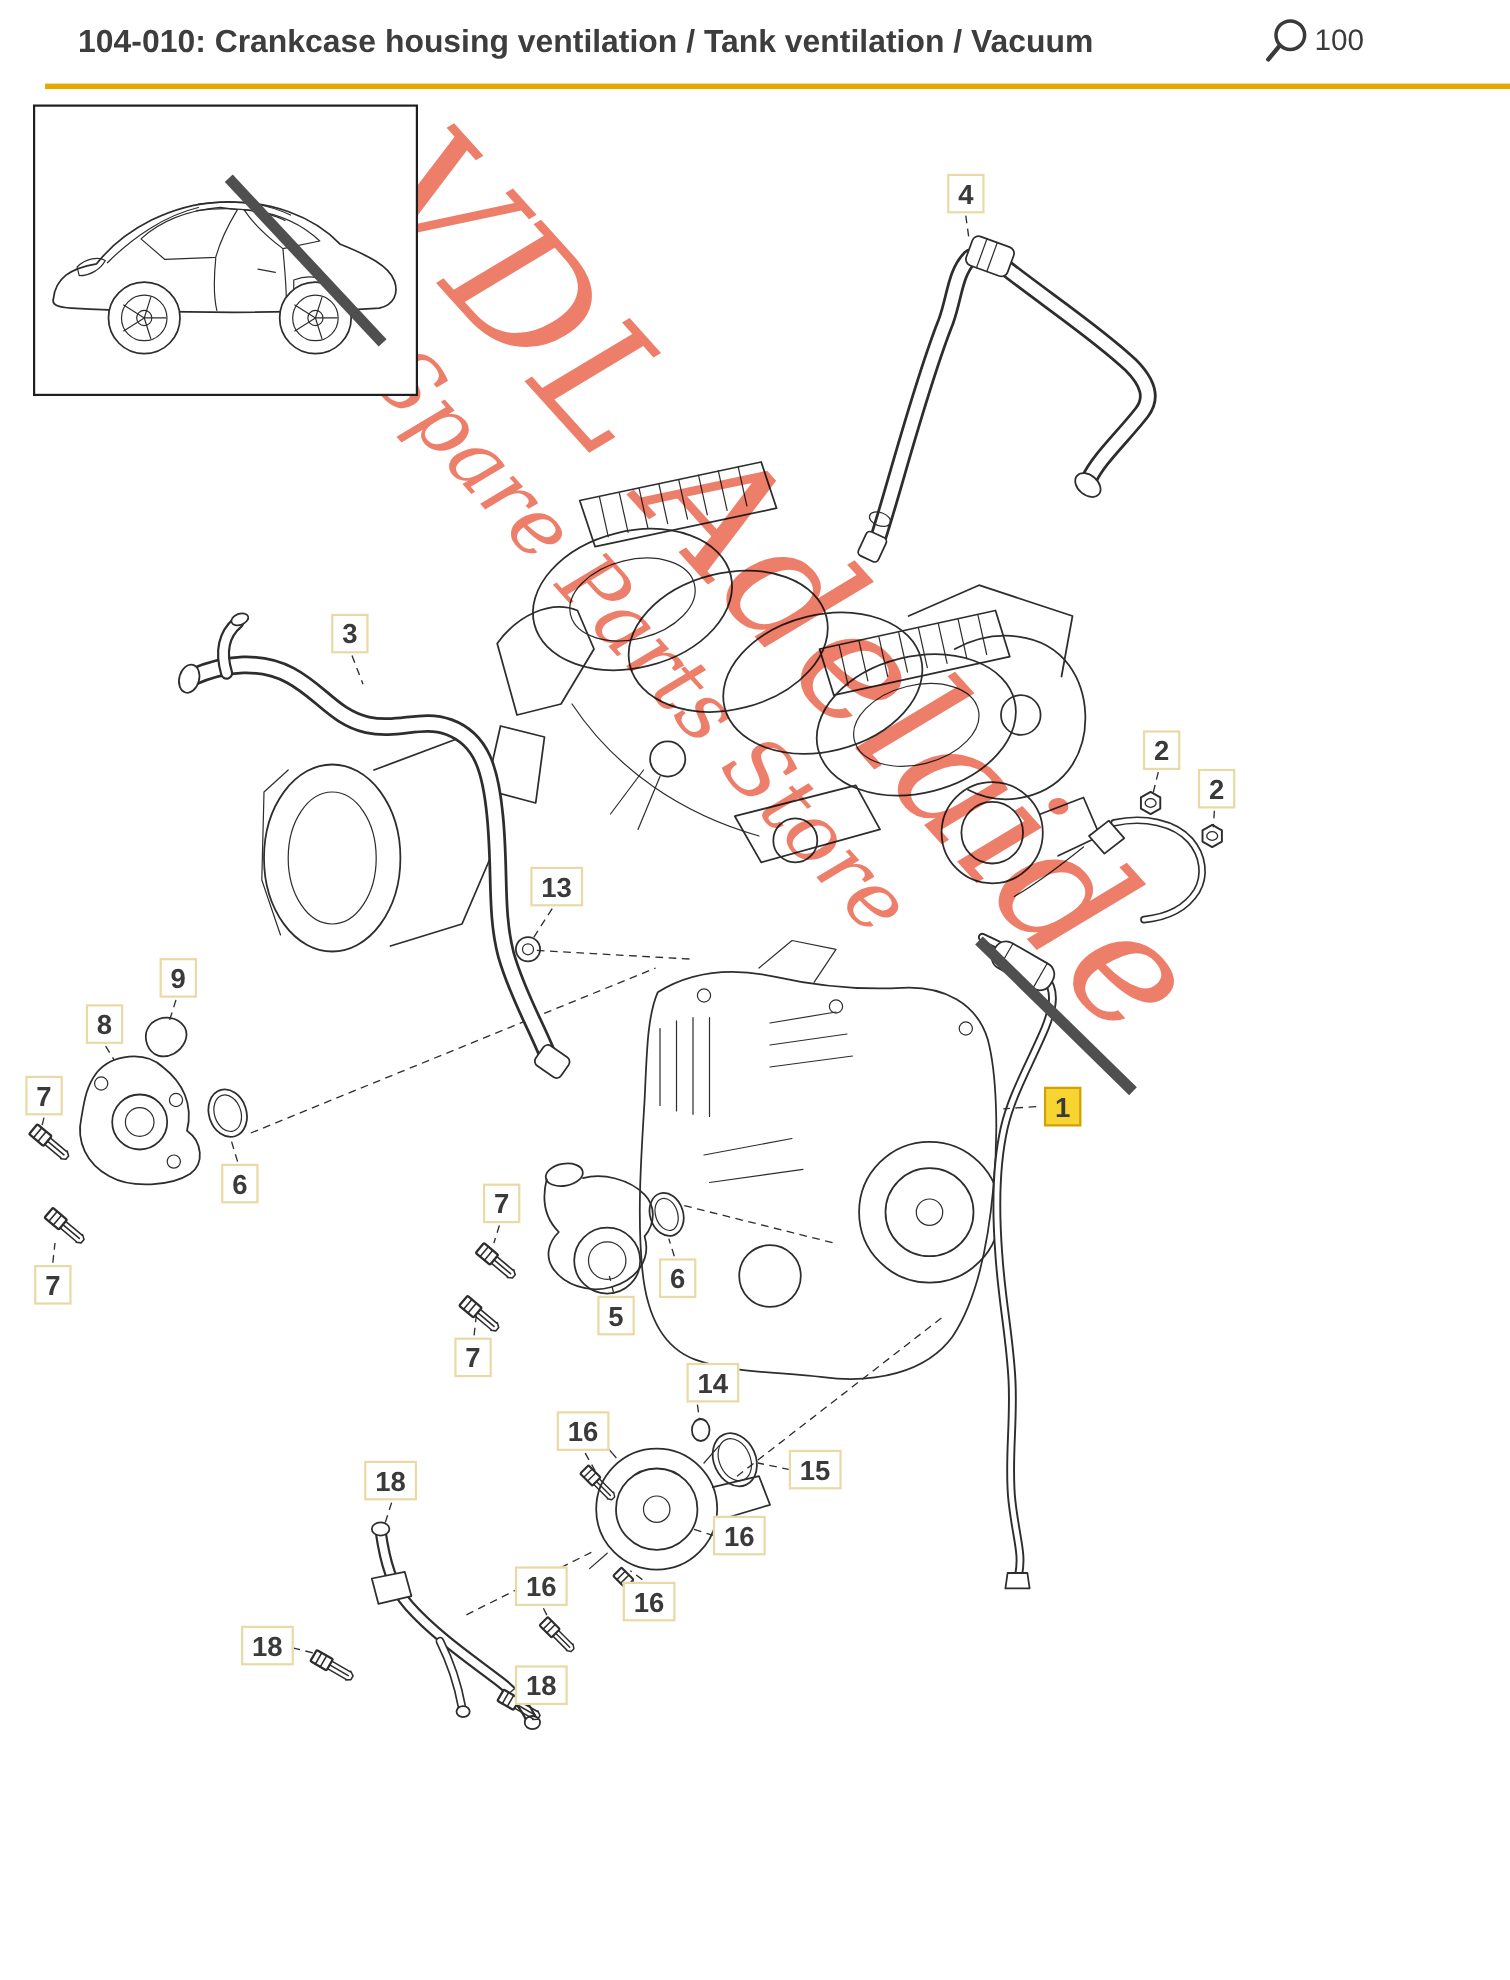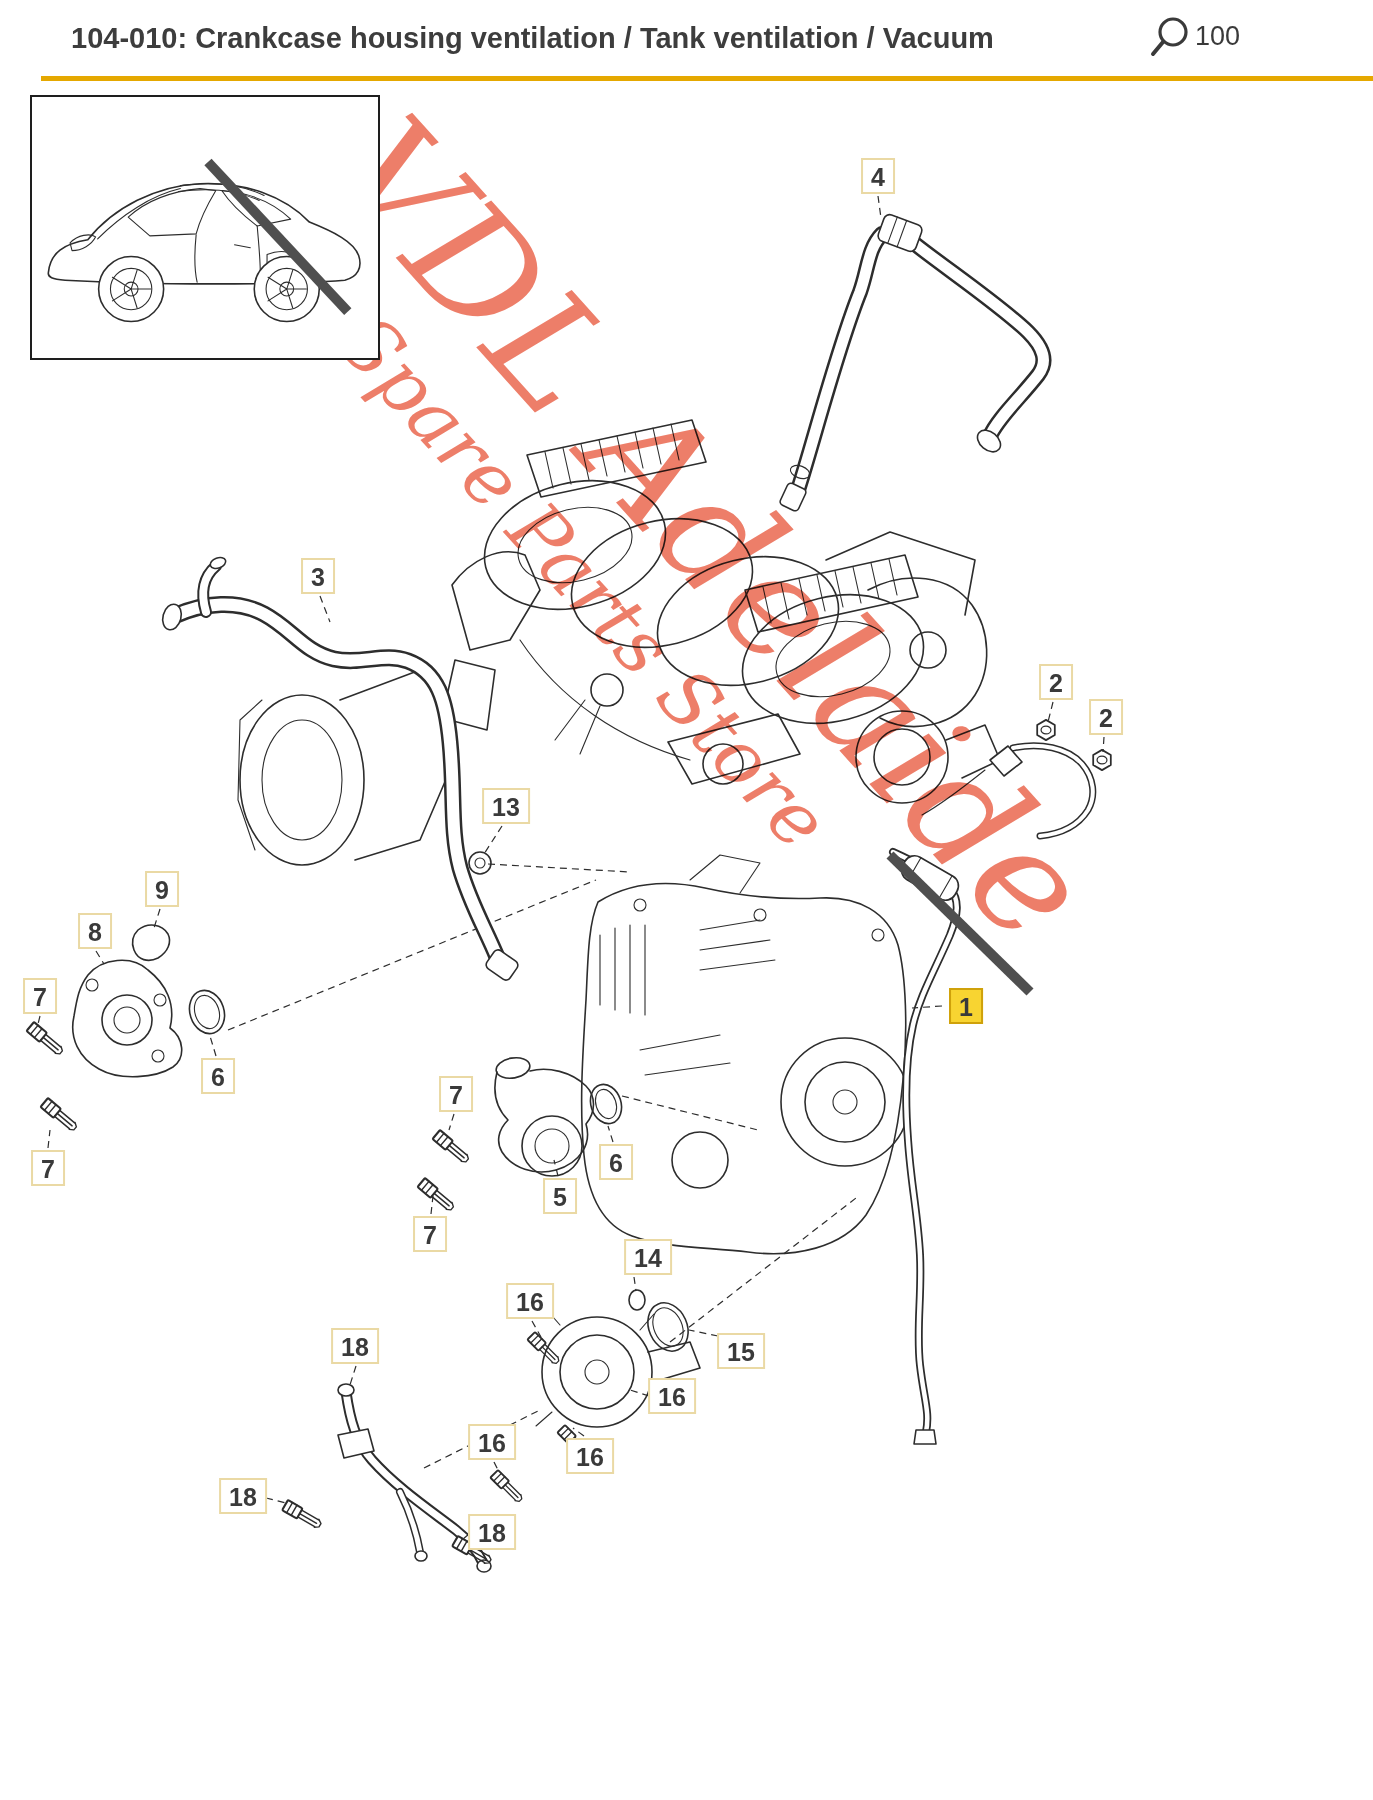--- a/index.html
+++ b/index.html
@@ -291,21 +291,21 @@
       <div class="callout" style="left: 40px; top: 996px;">7</div>
       <div class="callout" style="left: 218px; top: 1076px;">6</div>
       <div class="callout" style="left: 456px; top: 1094px;">7</div>
       <div class="callout" style="left: 48px; top: 1168px;">7</div>
       <div class="callout" style="left: 616px; top: 1162px;">6</div>
       <div class="callout" style="left: 560px; top: 1196px;">5</div>
       <div class="callout" style="left: 430px; top: 1234px;">7</div>
       <div class="callout highlighted" style="left: 966px; top: 1006px;">1</div>
       <div class="callout" style="left: 648px; top: 1257px;">14</div>
       <div class="callout" style="left: 530px; top: 1301px;">16</div>
-      <div class="callout" style="left: 741px; top: 1336px; margin-top: 15px;">15</div>
+      <div class="callout" style="left: 741px; top: 1336px;">15</div>
       <div class="callout" style="left: 355px; top: 1346px;">18</div>
       <div class="callout" style="left: 672px; top: 1396px;">16</div>
       <div class="callout" style="left: 492px; top: 1442px;">16</div>
       <div class="callout" style="left: 590px; top: 1456px;">16</div>
       <div class="callout" style="left: 243px; top: 1496px;">18</div>
       <div class="callout" style="left: 492px; top: 1532px;">18</div>
     </div>
 
   <div id="header">
     <div id="page-title">104-010: Crankcase housing ventilation / Tank ventilation / Vacuum</div>

